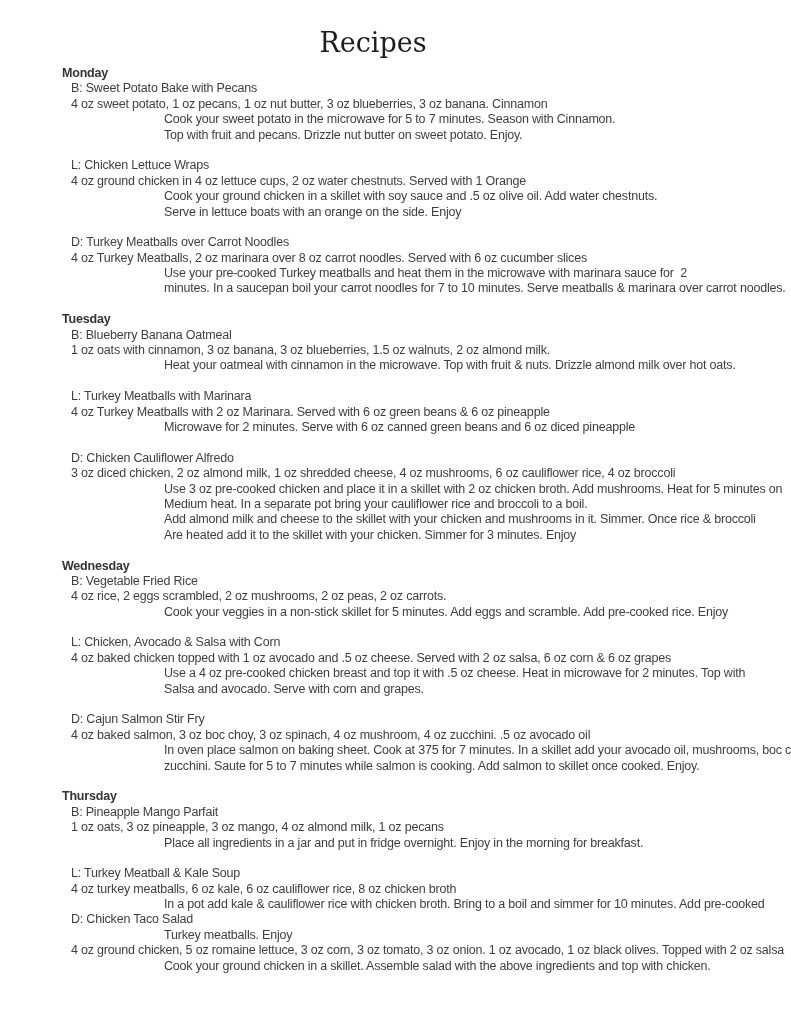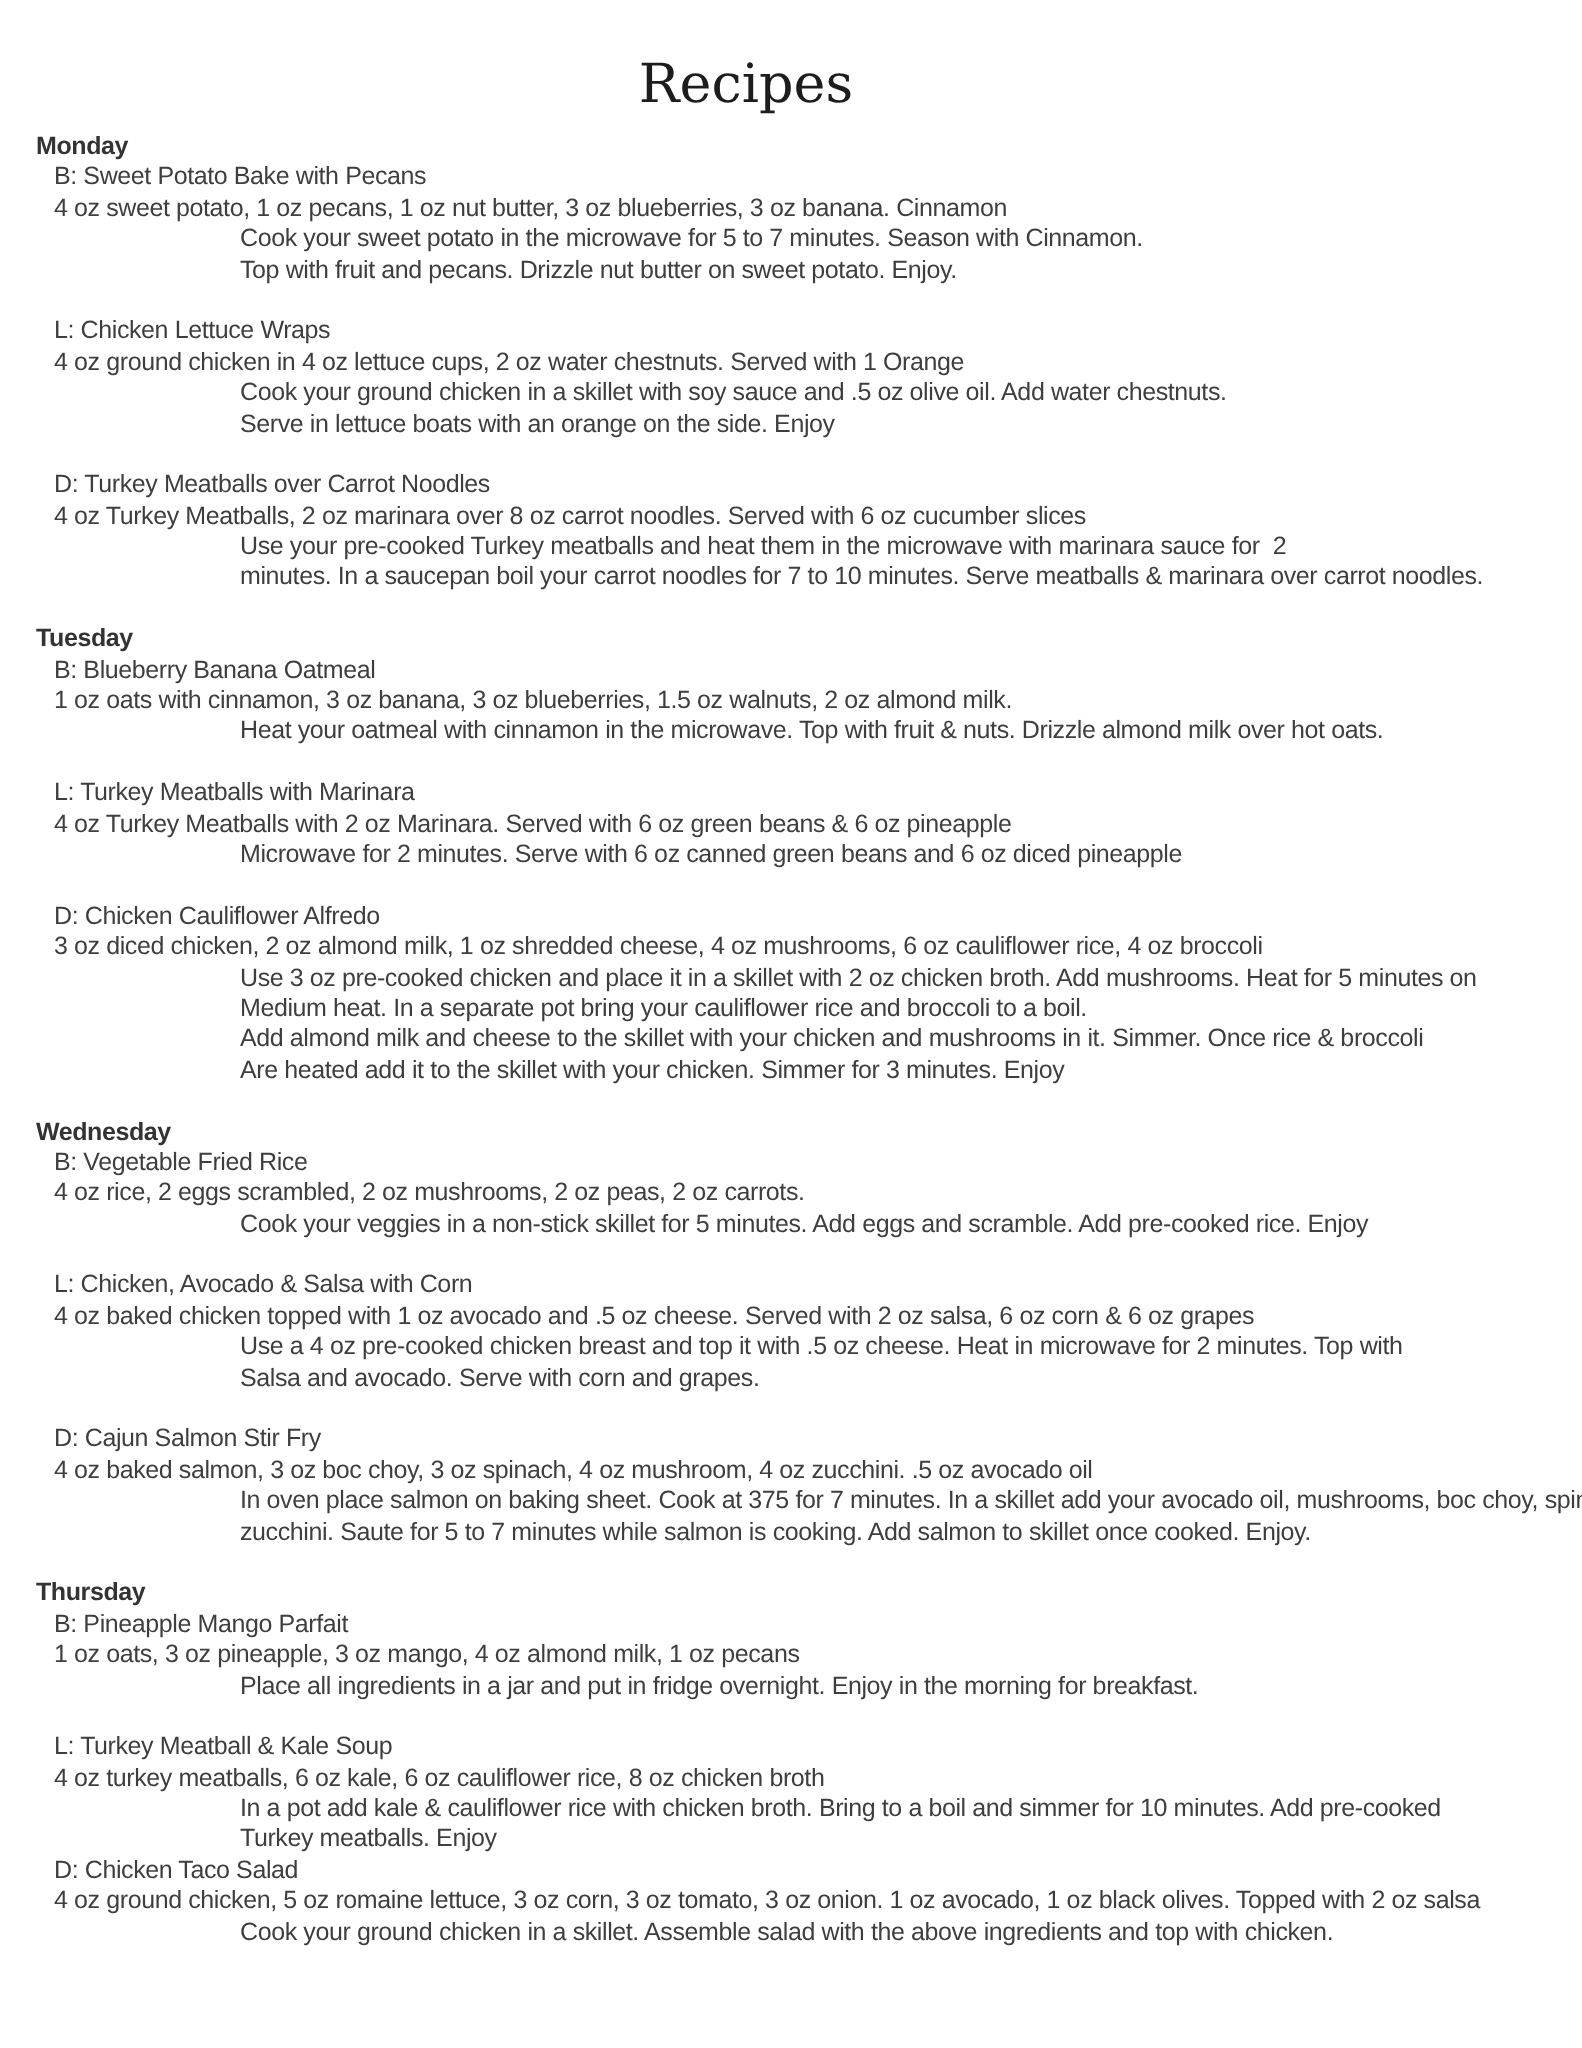--- a/index.html
+++ b/index.html
@@ -28,20 +28,21 @@
   .doc-body {
     display: block;
   }
   .line {
     font-size: 12.5px;
     line-height: 15.4px;
     height: 15.4px;
     color: #3e3e3e;
     letter-spacing: -0.2px;
     white-space: pre;
+    margin-left: 44px;
   }
   .line.day {
     font-weight: bold;
     color: #333333;
     padding-left: 18px;
   }
   .line.meal-title,
   .line.ingredients {
     padding-left: 27px;
   }
@@ -113,19 +114,19 @@
       </section>
       <section>
         <div class="line day">Thursday</div>
         <div class="line meal-title">B: Pineapple Mango Parfait</div>
         <div class="line ingredients">1 oz oats, 3 oz pineapple, 3 oz mango, 4 oz almond milk, 1 oz pecans</div>
         <div class="line step">Place all ingredients in a jar and put in fridge overnight. Enjoy in the morning for breakfast.</div>
         <div class="line blank"></div>
         <div class="line meal-title">L: Turkey Meatball &amp; Kale Soup</div>
         <div class="line ingredients">4 oz turkey meatballs, 6 oz kale, 6 oz cauliflower rice, 8 oz chicken broth</div>
         <div class="line step">In a pot add kale &amp; cauliflower rice with chicken broth. Bring to a boil and simmer for 10 minutes. Add pre-cooked</div>
+        <div class="line meal-title">D: Chicken Taco Salad</div>
         <div class="line step">Turkey meatballs. Enjoy</div>
-        <div class="line meal-title">D: Chicken Taco Salad</div>
         <div class="line ingredients">4 oz ground chicken, 5 oz romaine lettuce, 3 oz corn, 3 oz tomato, 3 oz onion. 1 oz avocado, 1 oz black olives. Topped with 2 oz salsa</div>
         <div class="line step">Cook your ground chicken in a skillet. Assemble salad with the above ingredients and top with chicken.</div>
       </section>
     </main>
 </div>
 
 </body></html>

